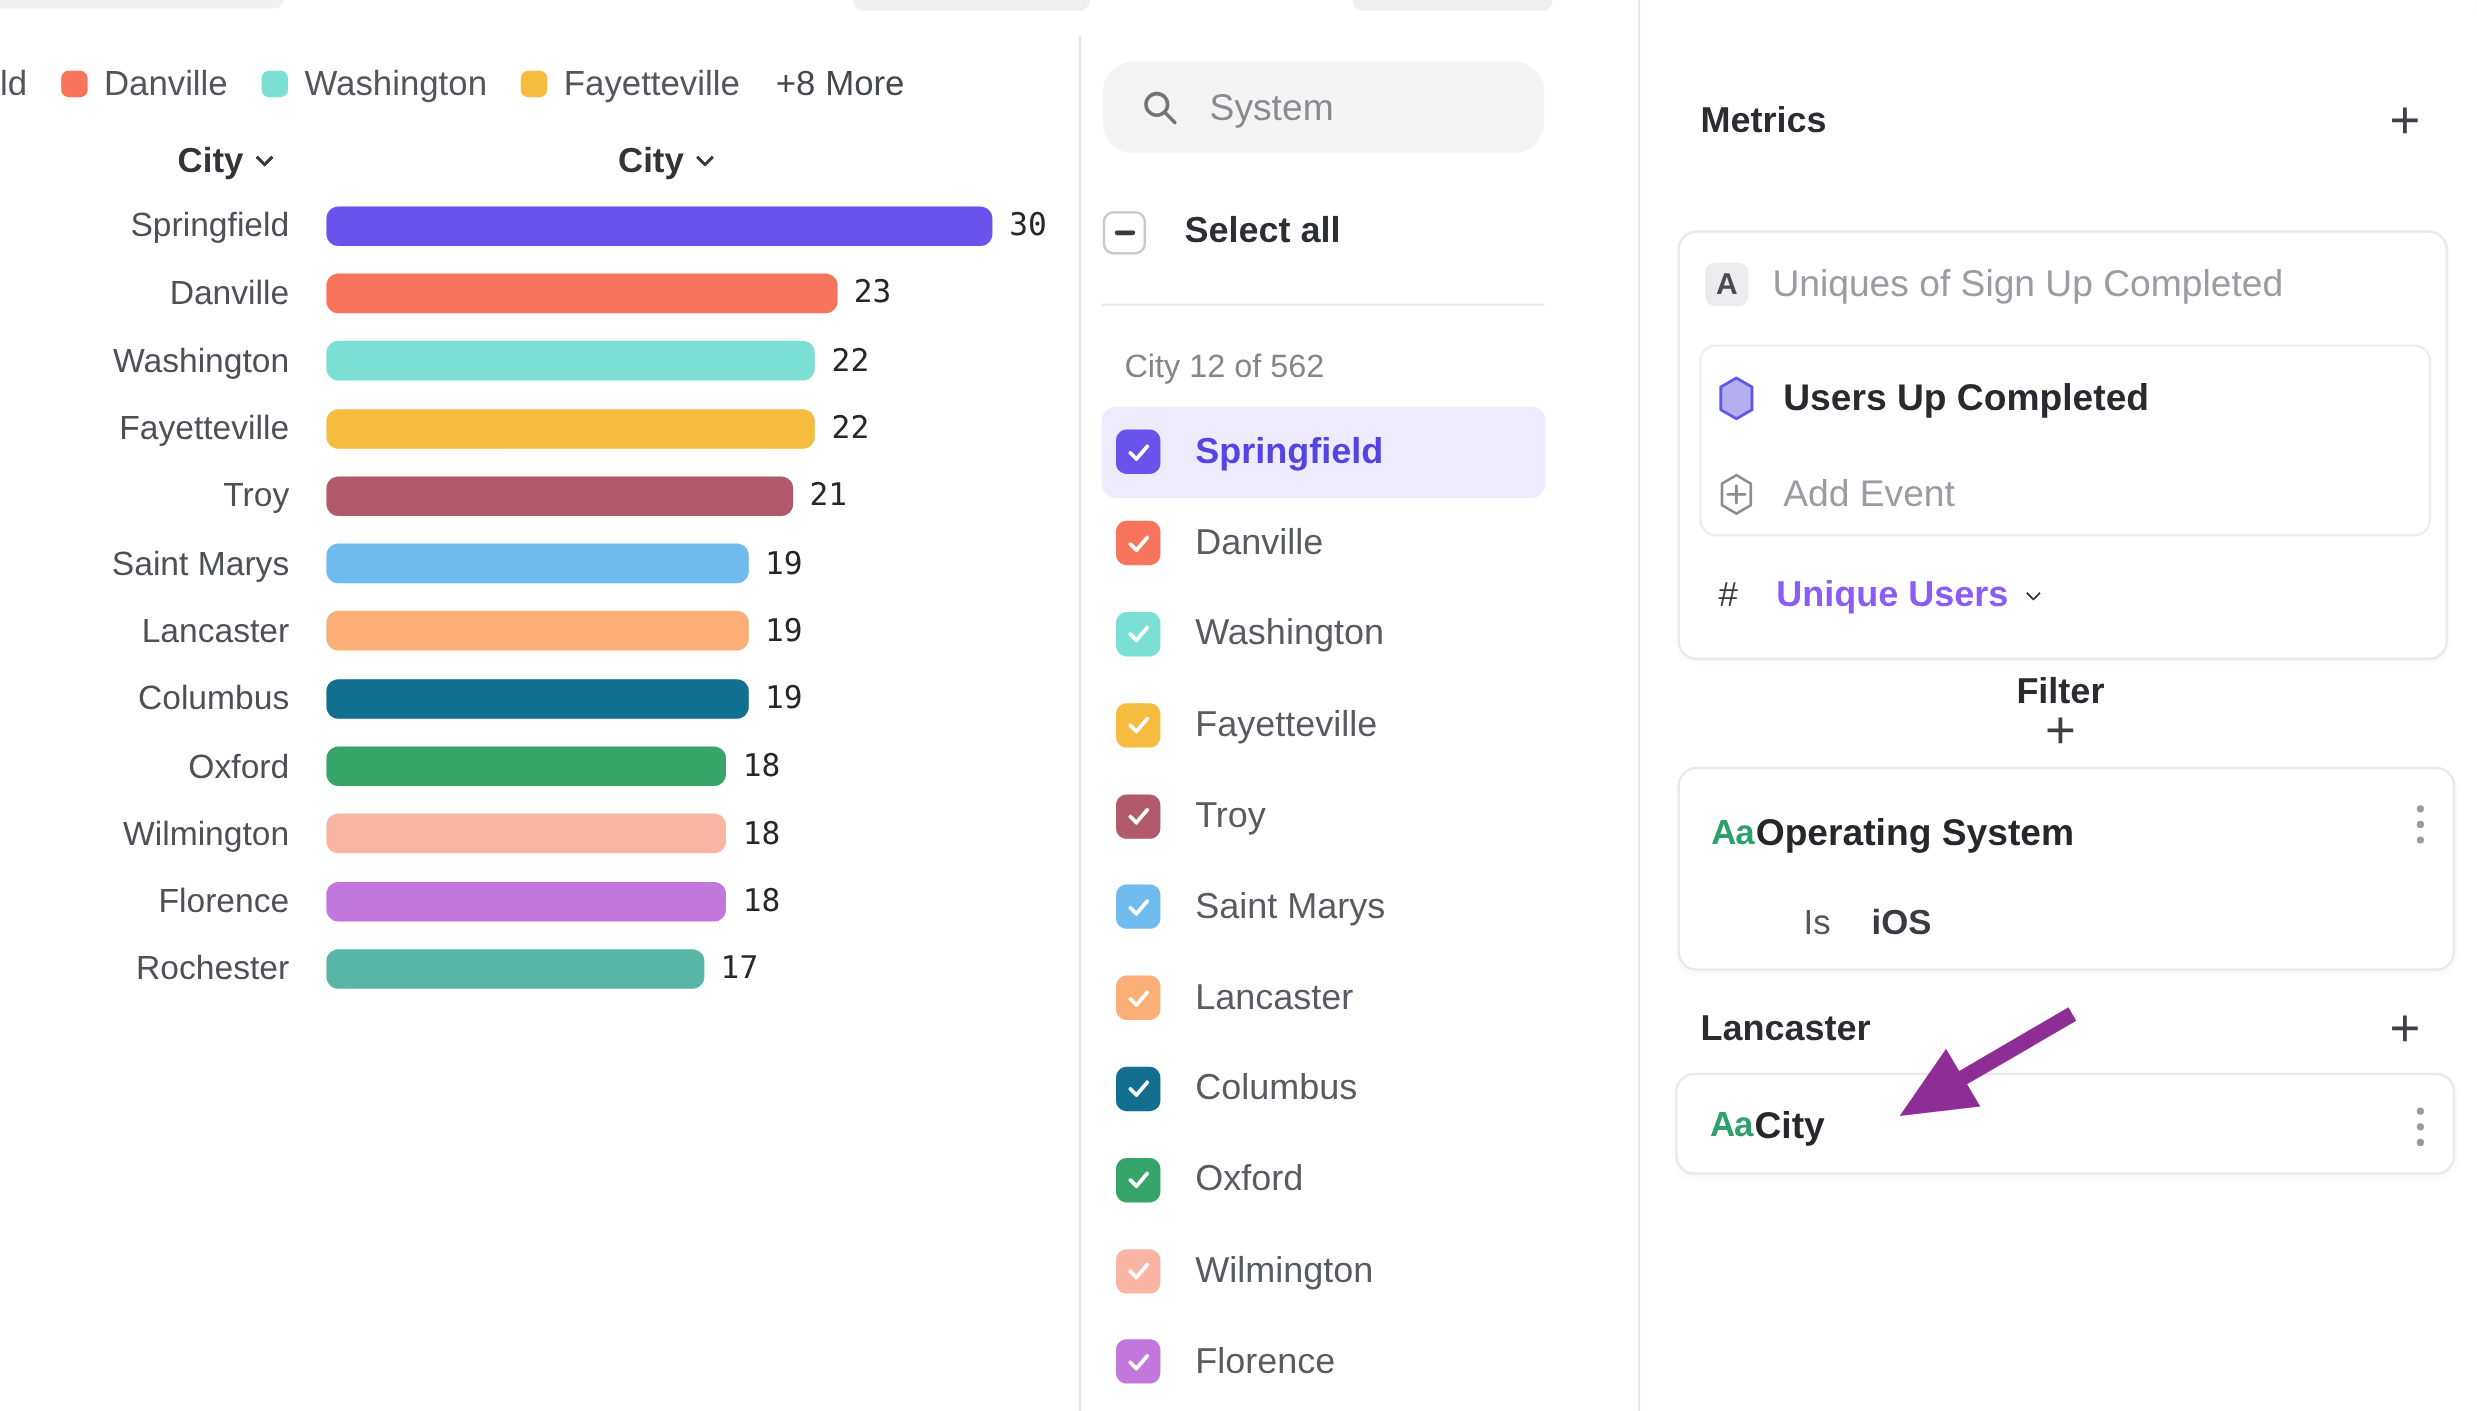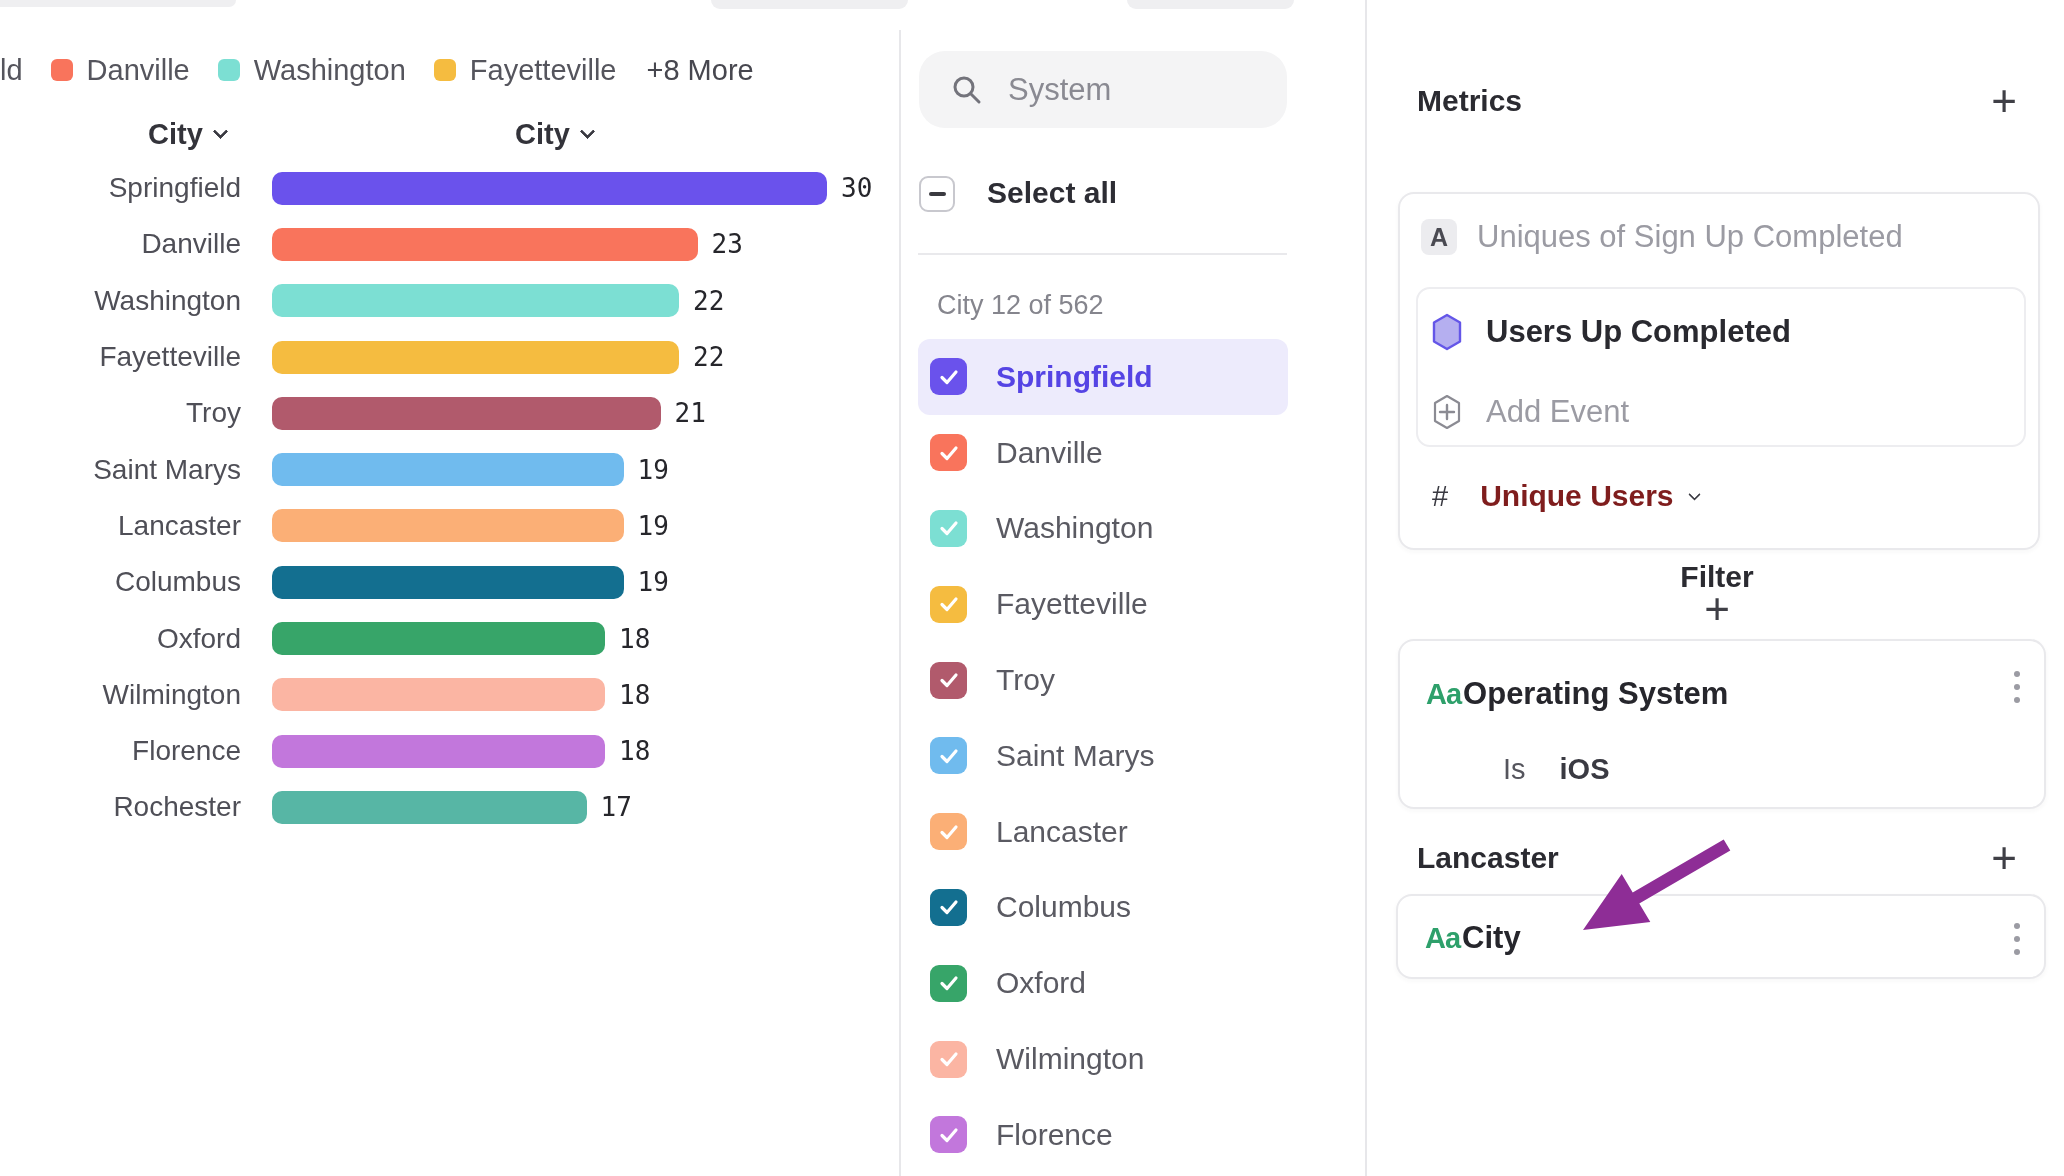--- a/index.html
+++ b/index.html
@@ -70,21 +70,21 @@
   .metric-card { left:31px; top:192px; width:642px; height:358px; }
   .metric-head { position:absolute; left:21px; top:25px; display:flex; align-items:center; }
   .a-badge { width:36px; height:36px; background:#ececef; border-radius:8px; display:flex; align-items:center; justify-content:center; font-size:25px; font-weight:700; color:#4a4a52; }
   .metric-head .mlabel { margin-left:20px; font-size:31px; color:#9b9ba3; }
   .inner-card { position:absolute; left:16px; top:93px; width:610px; height:160px; border:2px solid #ededf0; border-radius:14px; }
   .ev-row { position:absolute; left:13px; display:flex; align-items:center; height:40px; }
   .ev-row .elabel { margin-left:23px; font-size:31px; font-weight:700; color:#29292f; }
   .ev-row .glabel { margin-left:23px; font-size:31px; color:#9b9ba3; }
   .agg-row { position:absolute; left:32px; top:285px; display:flex; align-items:center; }
   .hash { font-size:29px; color:#3a3a42; }
-  .agg-label { margin-left:32px; font-size:30px; font-weight:600; color:#7f1d1d; }
+  .agg-label { margin-left:32px; font-size:30px; font-weight:600; color:#8b5cf6; }
   .chev.small { width:9px; height:9px; border-width:2.6px; margin-left:16px; margin-top:-4px; }
 
   .prop-row { position:absolute; display:flex; align-items:center; }
   .aa { font-size:29px; font-weight:700; color:#2ea06b; letter-spacing:-1px; }
   .prop-label { margin-left:2px; font-size:31px; font-weight:700; color:#26262c; }
   .kebab { position:absolute; right:24px; display:flex; flex-direction:column; align-items:center; }
   .kebab span { width:6px; height:6px; border-radius:50%; background:#9b9ba3; margin:3.5px 0; }
   .filter-card { left:31px; top:639px; width:648px; height:170px; }
   .cond-row { position:absolute; left:103px; top:112px; display:flex; align-items:center; font-size:29px; }
   .cond-op { color:#55555d; }

